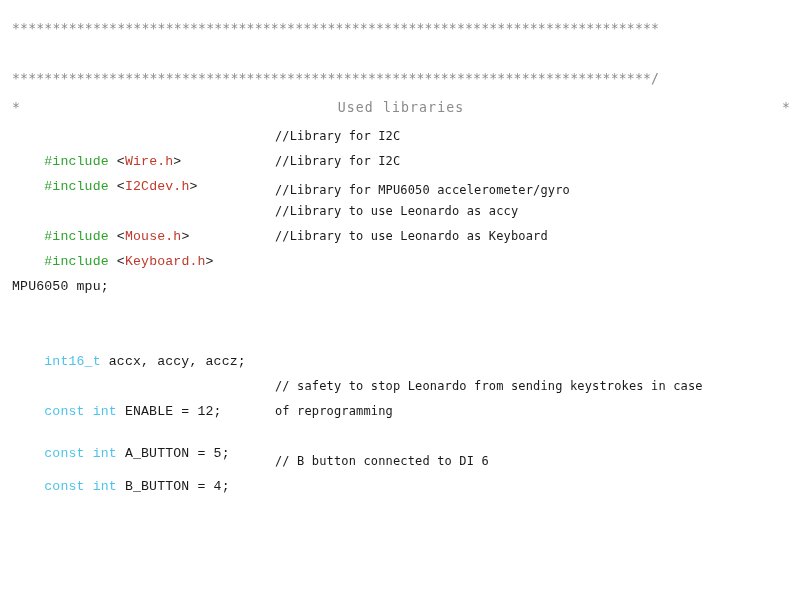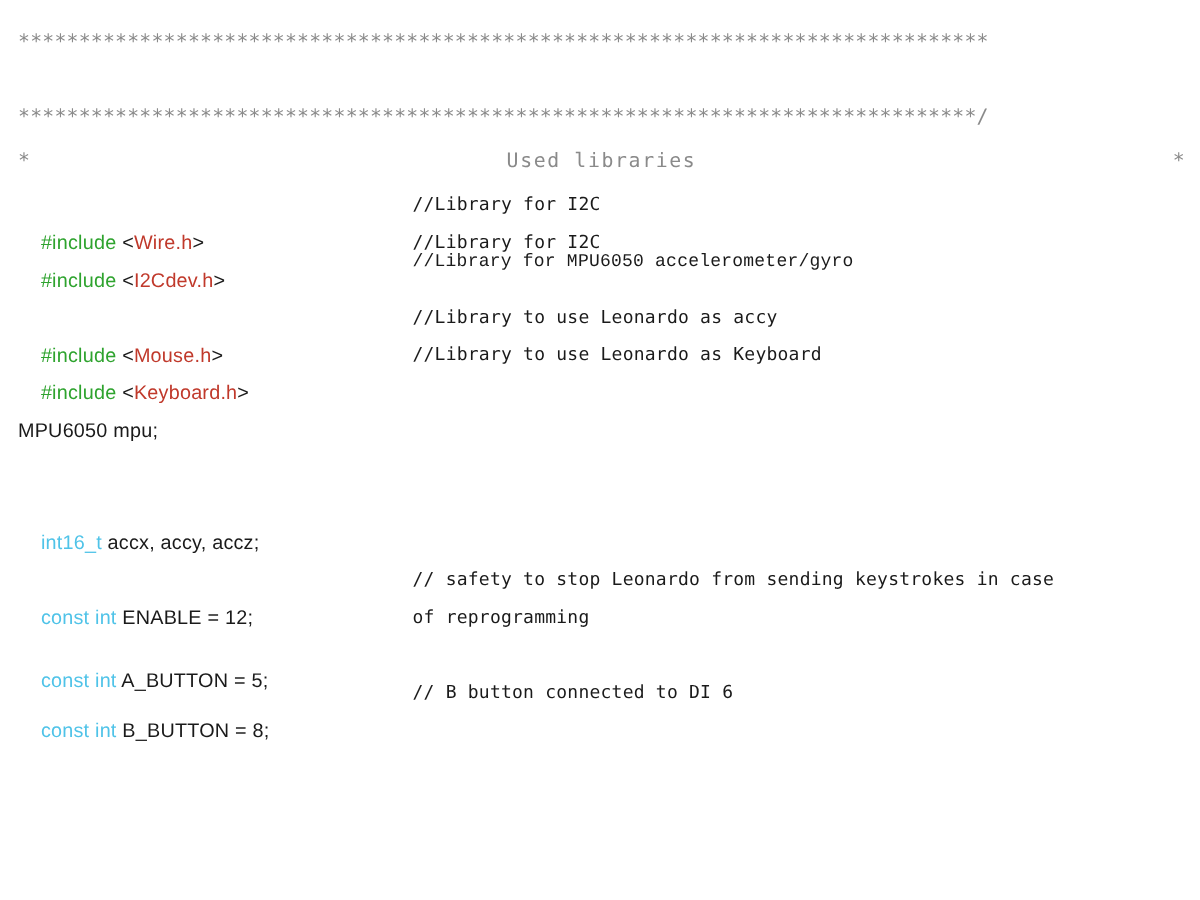--- a/index.html
+++ b/index.html
@@ -19,21 +19,21 @@
     width: 800px;
     height: 600px;
     background: #ffffff;
     padding: 0;
   }
 
   .code-line {
     position: absolute;
     left: 12px;
     white-space: pre;
-    font-family: Liberation Sans, sans-serif;
+    font-family: Liberation Mono, monospace;
     font-size: 13.2px;
     line-height: 25px;
     letter-spacing: 0.15px;
     color: #1a1a1a;
   }
 
   
   .banner-line {
     position: absolute;
     left: 12px;
@@ -96,21 +96,21 @@
   <div class="code-line" style="top:124px;">
     <span class="tok-pre">#include</span><span class="tok-plain"> </span><span class="tok-angle">&lt;</span><span class="tok-hdr">Wire.h</span><span class="tok-angle">&gt;</span>
   </div>
   <div class="comment-col" style="top:124px;">//Library for I2C</div>
 
   <div class="code-line" style="top:149px;">
     <span class="tok-pre">#include</span><span class="tok-plain"> </span><span class="tok-angle">&lt;</span><span class="tok-hdr">I2Cdev.h</span><span class="tok-angle">&gt;</span>
   </div>
   <div class="comment-col" style="top:149px;">//Library for I2C</div>
 
-  <div class="comment-col" style="top:162px;font-family:Liberation Mono, monospace;">//Library for MPU6050 accelerometer/gyro</div>
+  <div class="comment-col" style="top:178px;">//Library for MPU6050 accelerometer/gyro</div>
 
   <div class="code-line" style="top:199px;">
     <span class="tok-pre">#include</span><span class="tok-plain"> </span><span class="tok-angle">&lt;</span><span class="tok-hdr">Mouse.h</span><span class="tok-angle">&gt;</span>
   </div>
   <div class="comment-col" style="top:199px;">//Library to use Leonardo as accy</div>
 
   <div class="code-line" style="top:224px;">
     <span class="tok-pre">#include</span><span class="tok-plain"> </span><span class="tok-angle">&lt;</span><span class="tok-hdr">Keyboard.h</span><span class="tok-angle">&gt;</span>
   </div>
   <div class="comment-col" style="top:224px;">//Library to use Leonardo as Keyboard</div>
@@ -125,17 +125,17 @@
     <span class="tok-kw">const int</span><span class="tok-plain"> ENABLE = 12;</span>
   </div>
   <div class="comment-col" style="top:399px;">of reprogramming</div>
   <div class="comment-col" style="top:374px;">// safety to stop Leonardo from sending keystrokes in case</div>
 
   <div class="code-line" style="top:416px;">
     <span class="tok-kw">const int</span><span class="tok-plain"> A_BUTTON = 5;</span>
   </div>
 
   <div class="code-line" style="top:449px;">
-    <span class="tok-kw">const int</span><span class="tok-plain"> B_BUTTON = 8;</span>
+    <span class="tok-kw">const int</span><span class="tok-plain"> B_BUTTON = 4;</span>
   </div>
   <div class="comment-col" style="top:449px;">// B button connected to DI 6</div>
 
 </div>
 
 </body></html>

